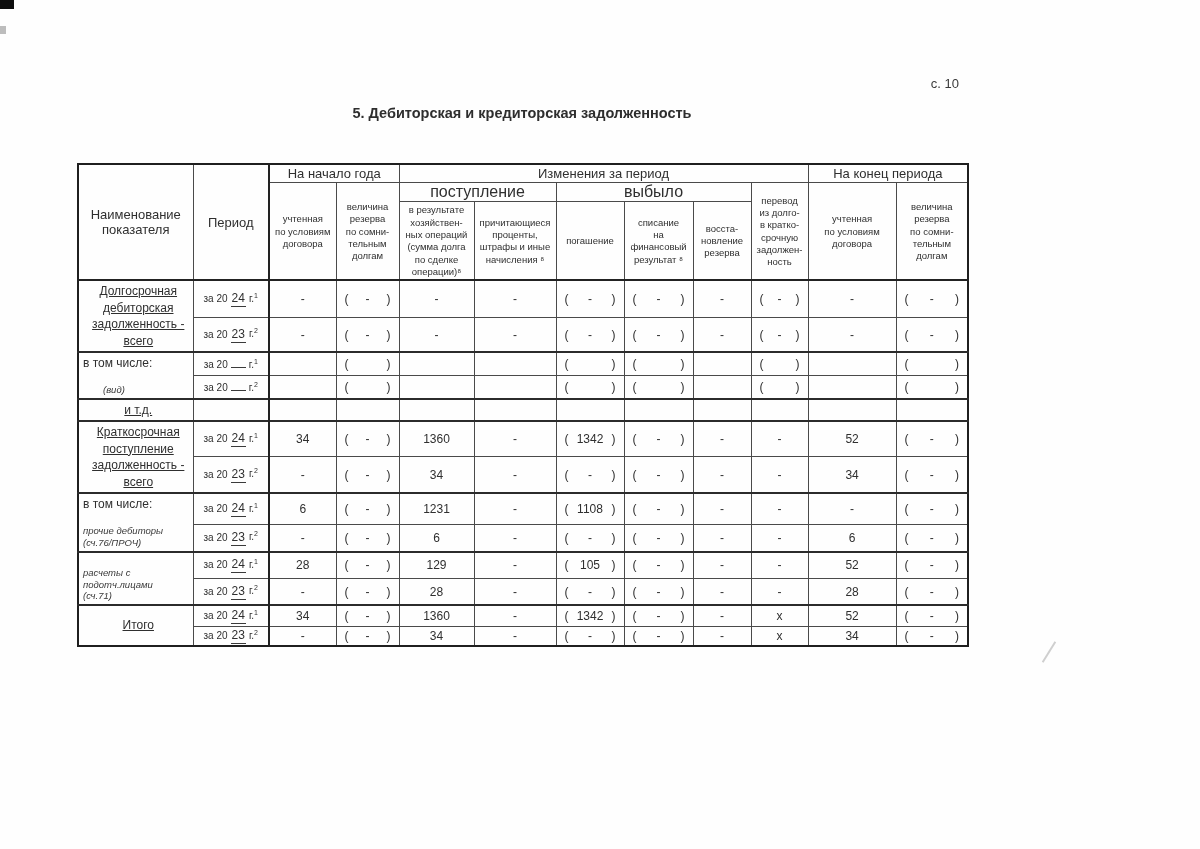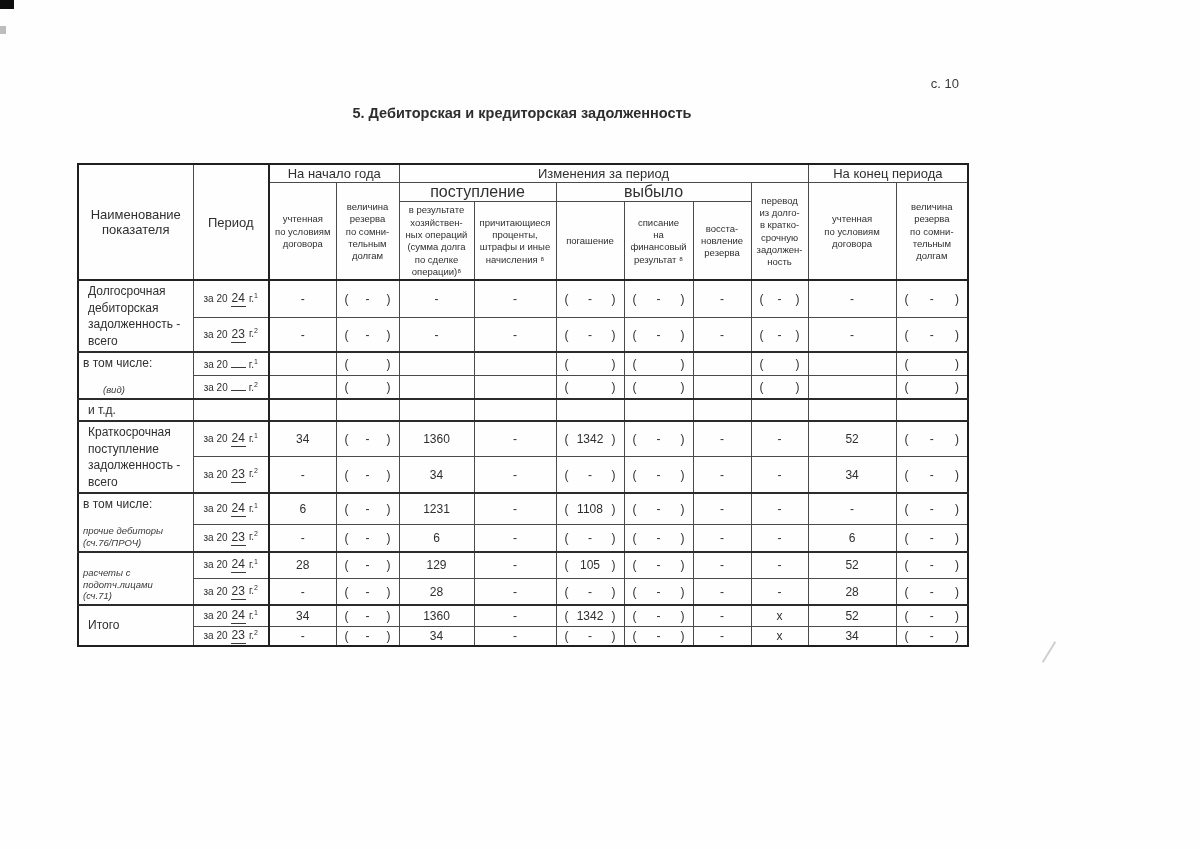--- a/index.html
+++ b/index.html
@@ -42,21 +42,21 @@
   tbody tr:nth-child(3){height:22px} tbody tr:nth-child(4){height:22px}
   tbody tr:nth-child(5){height:18px} tbody tr:nth-child(6){height:32px}
   tbody tr:nth-child(7){height:34px} tbody tr:nth-child(8){height:24px}
   tbody tr:nth-child(9){height:21px} tbody tr:nth-child(10){height:22px}
   tbody tr:nth-child(11){height:22px} tbody tr:nth-child(12){height:21px}
   tbody tr:nth-child(13){height:20px}
 
   .name-cell { padding:2px 4px; }
   .name-main { font-size:12px; line-height:1.38; white-space:pre-line; color:#2f2f2f; }
   .name-sub  { font-style:italic; font-size:9.5px; line-height:1.25; white-space:pre-line; color:#3a3a3a; margin-top:12px; }
-  .al-left   { text-align:left; padding-left:5px; }
+  .al-left   { text-align:center; padding-left:5px;text-decoration:underline; }
   .al-center { }
   .al-indent { text-align:left; padding-left:20px; }
 
   .period-cell { font-size:10px; text-align:center; color:#2f2f2f; }
   .period-wrap { display:inline-flex; align-items:baseline; gap:3px; white-space:nowrap; }
   .year { display:inline-block; min-width:15px; border-bottom:1px solid #3a3a3a; text-align:center; font-size:12px; padding:0 1px 1px; }
   .p-unit sup { font-size:7px; }
 
   .val { text-align:center; font-size:12px; color:#2f2f2f; }
   .paren-wrap { display:flex; justify-content:space-between; align-items:center; padding:0 8px; font-size:12px; color:#2f2f2f; }

